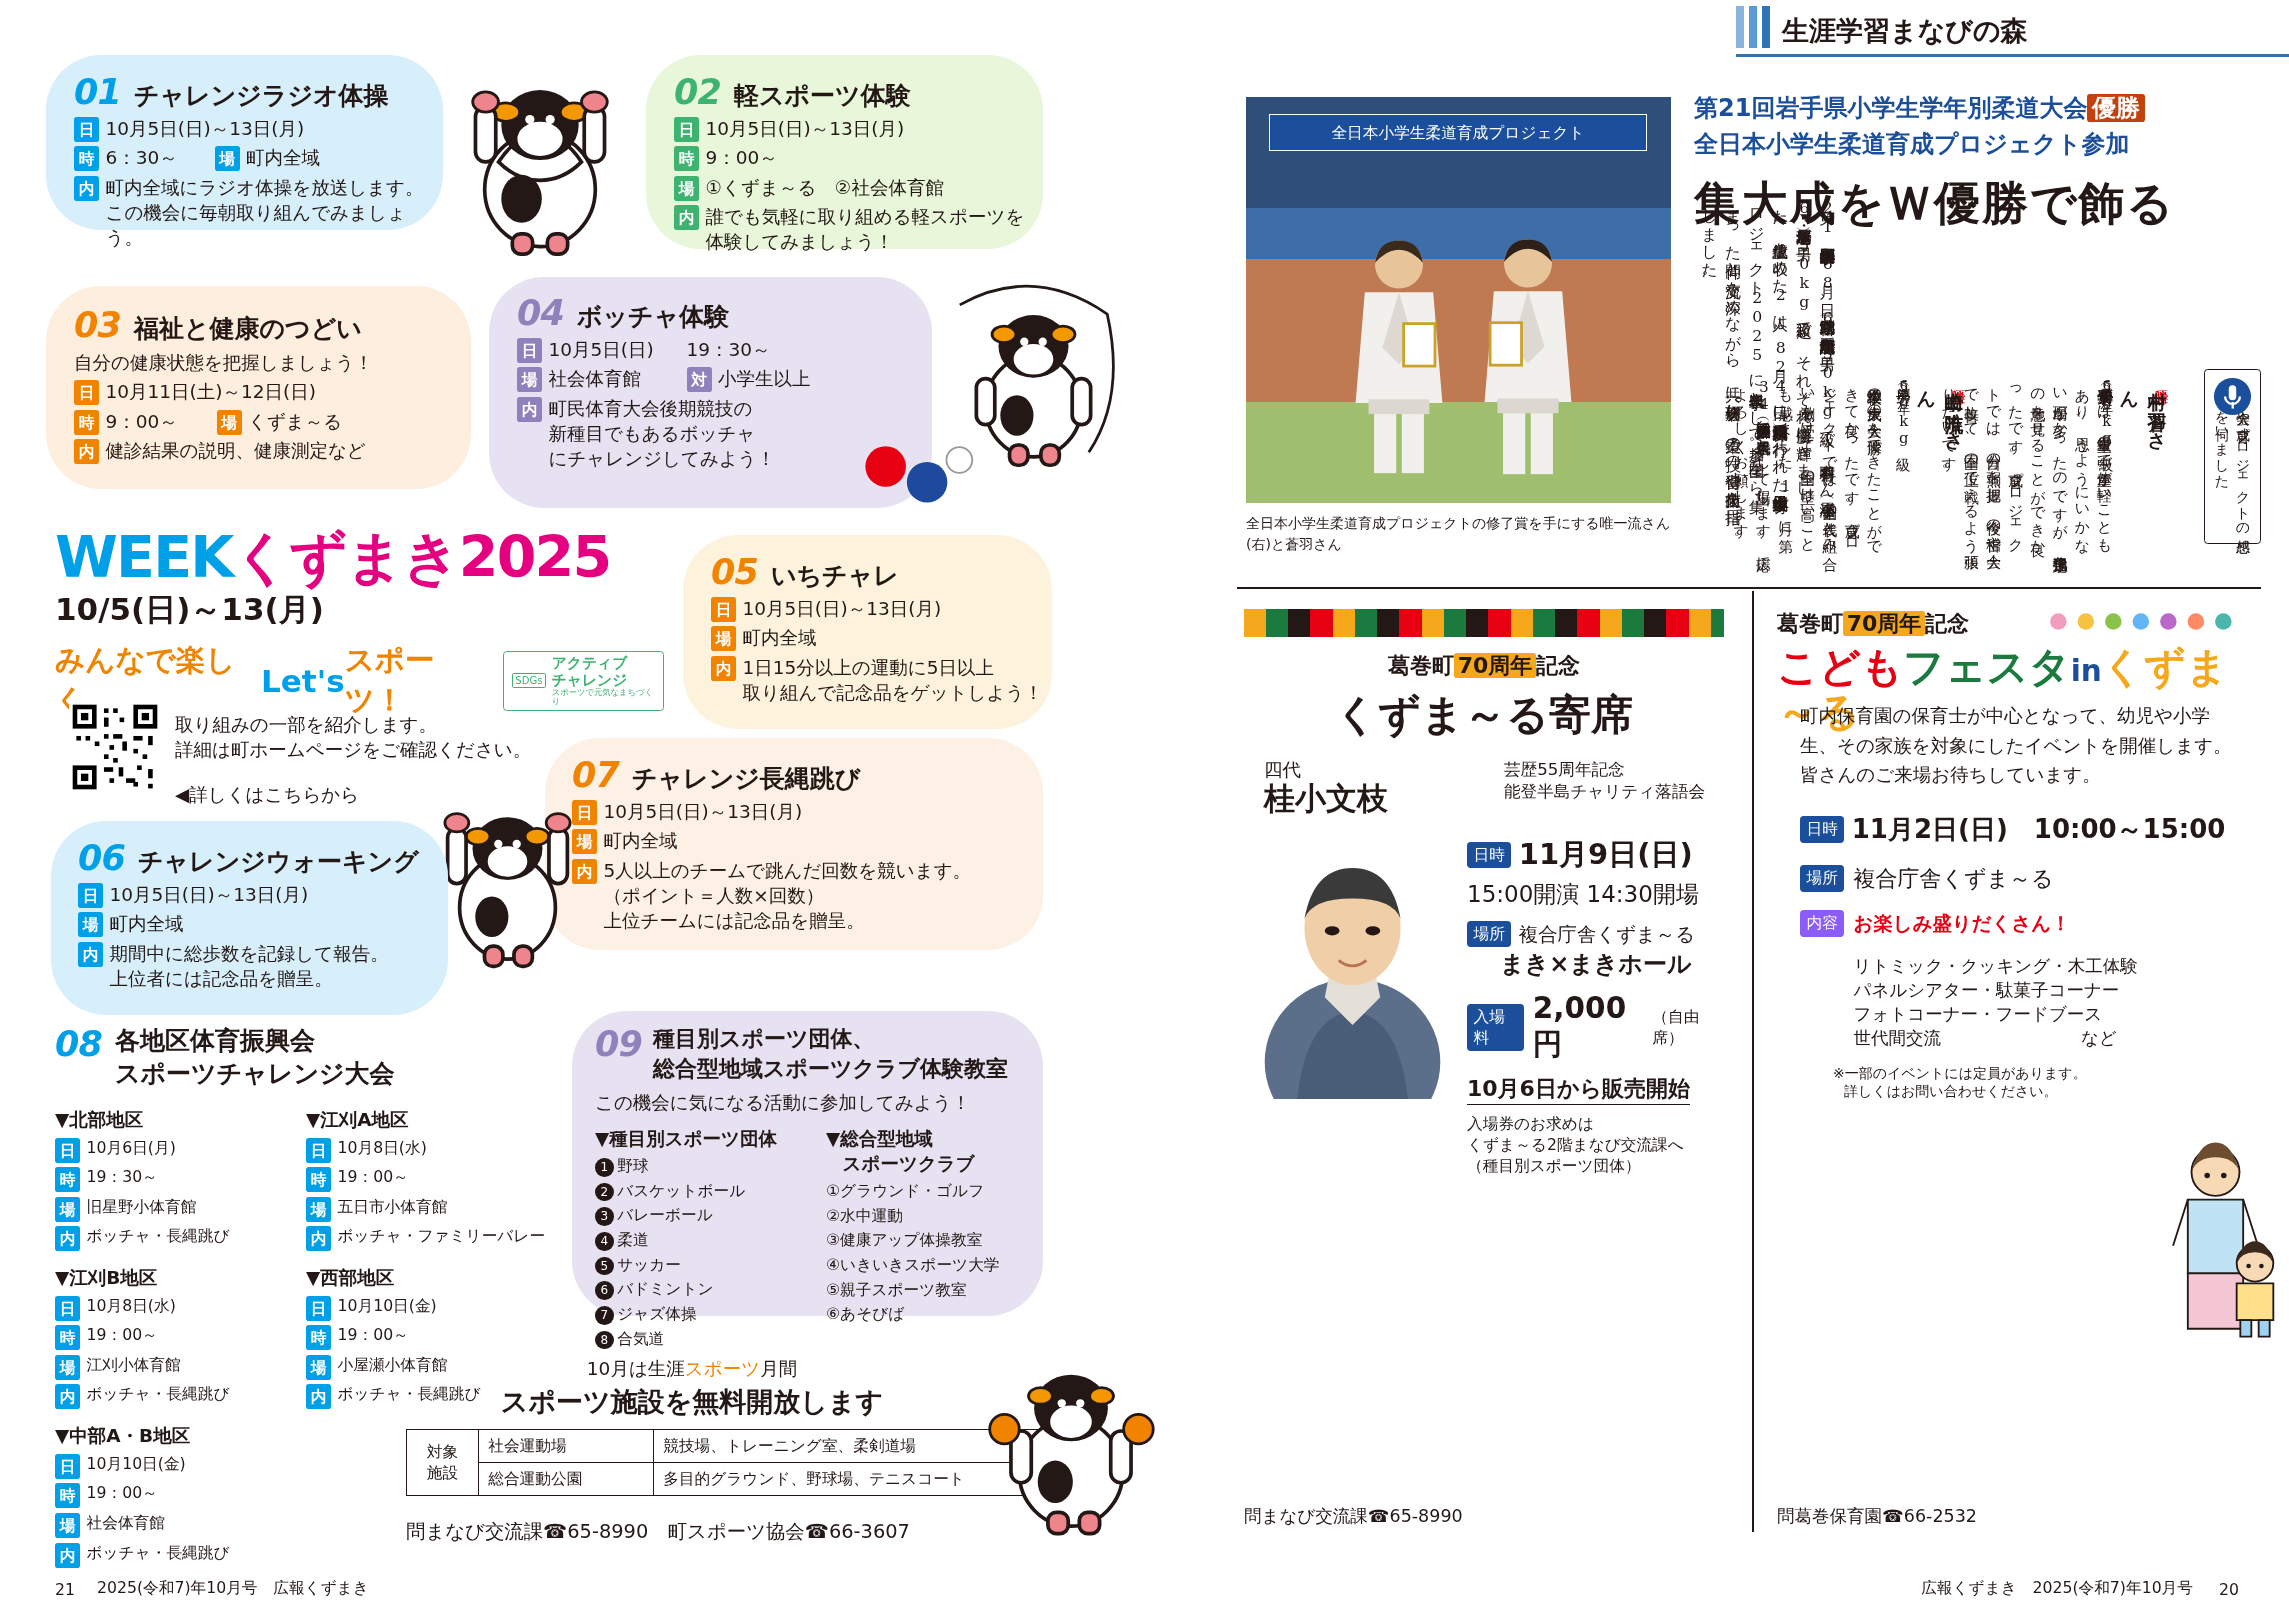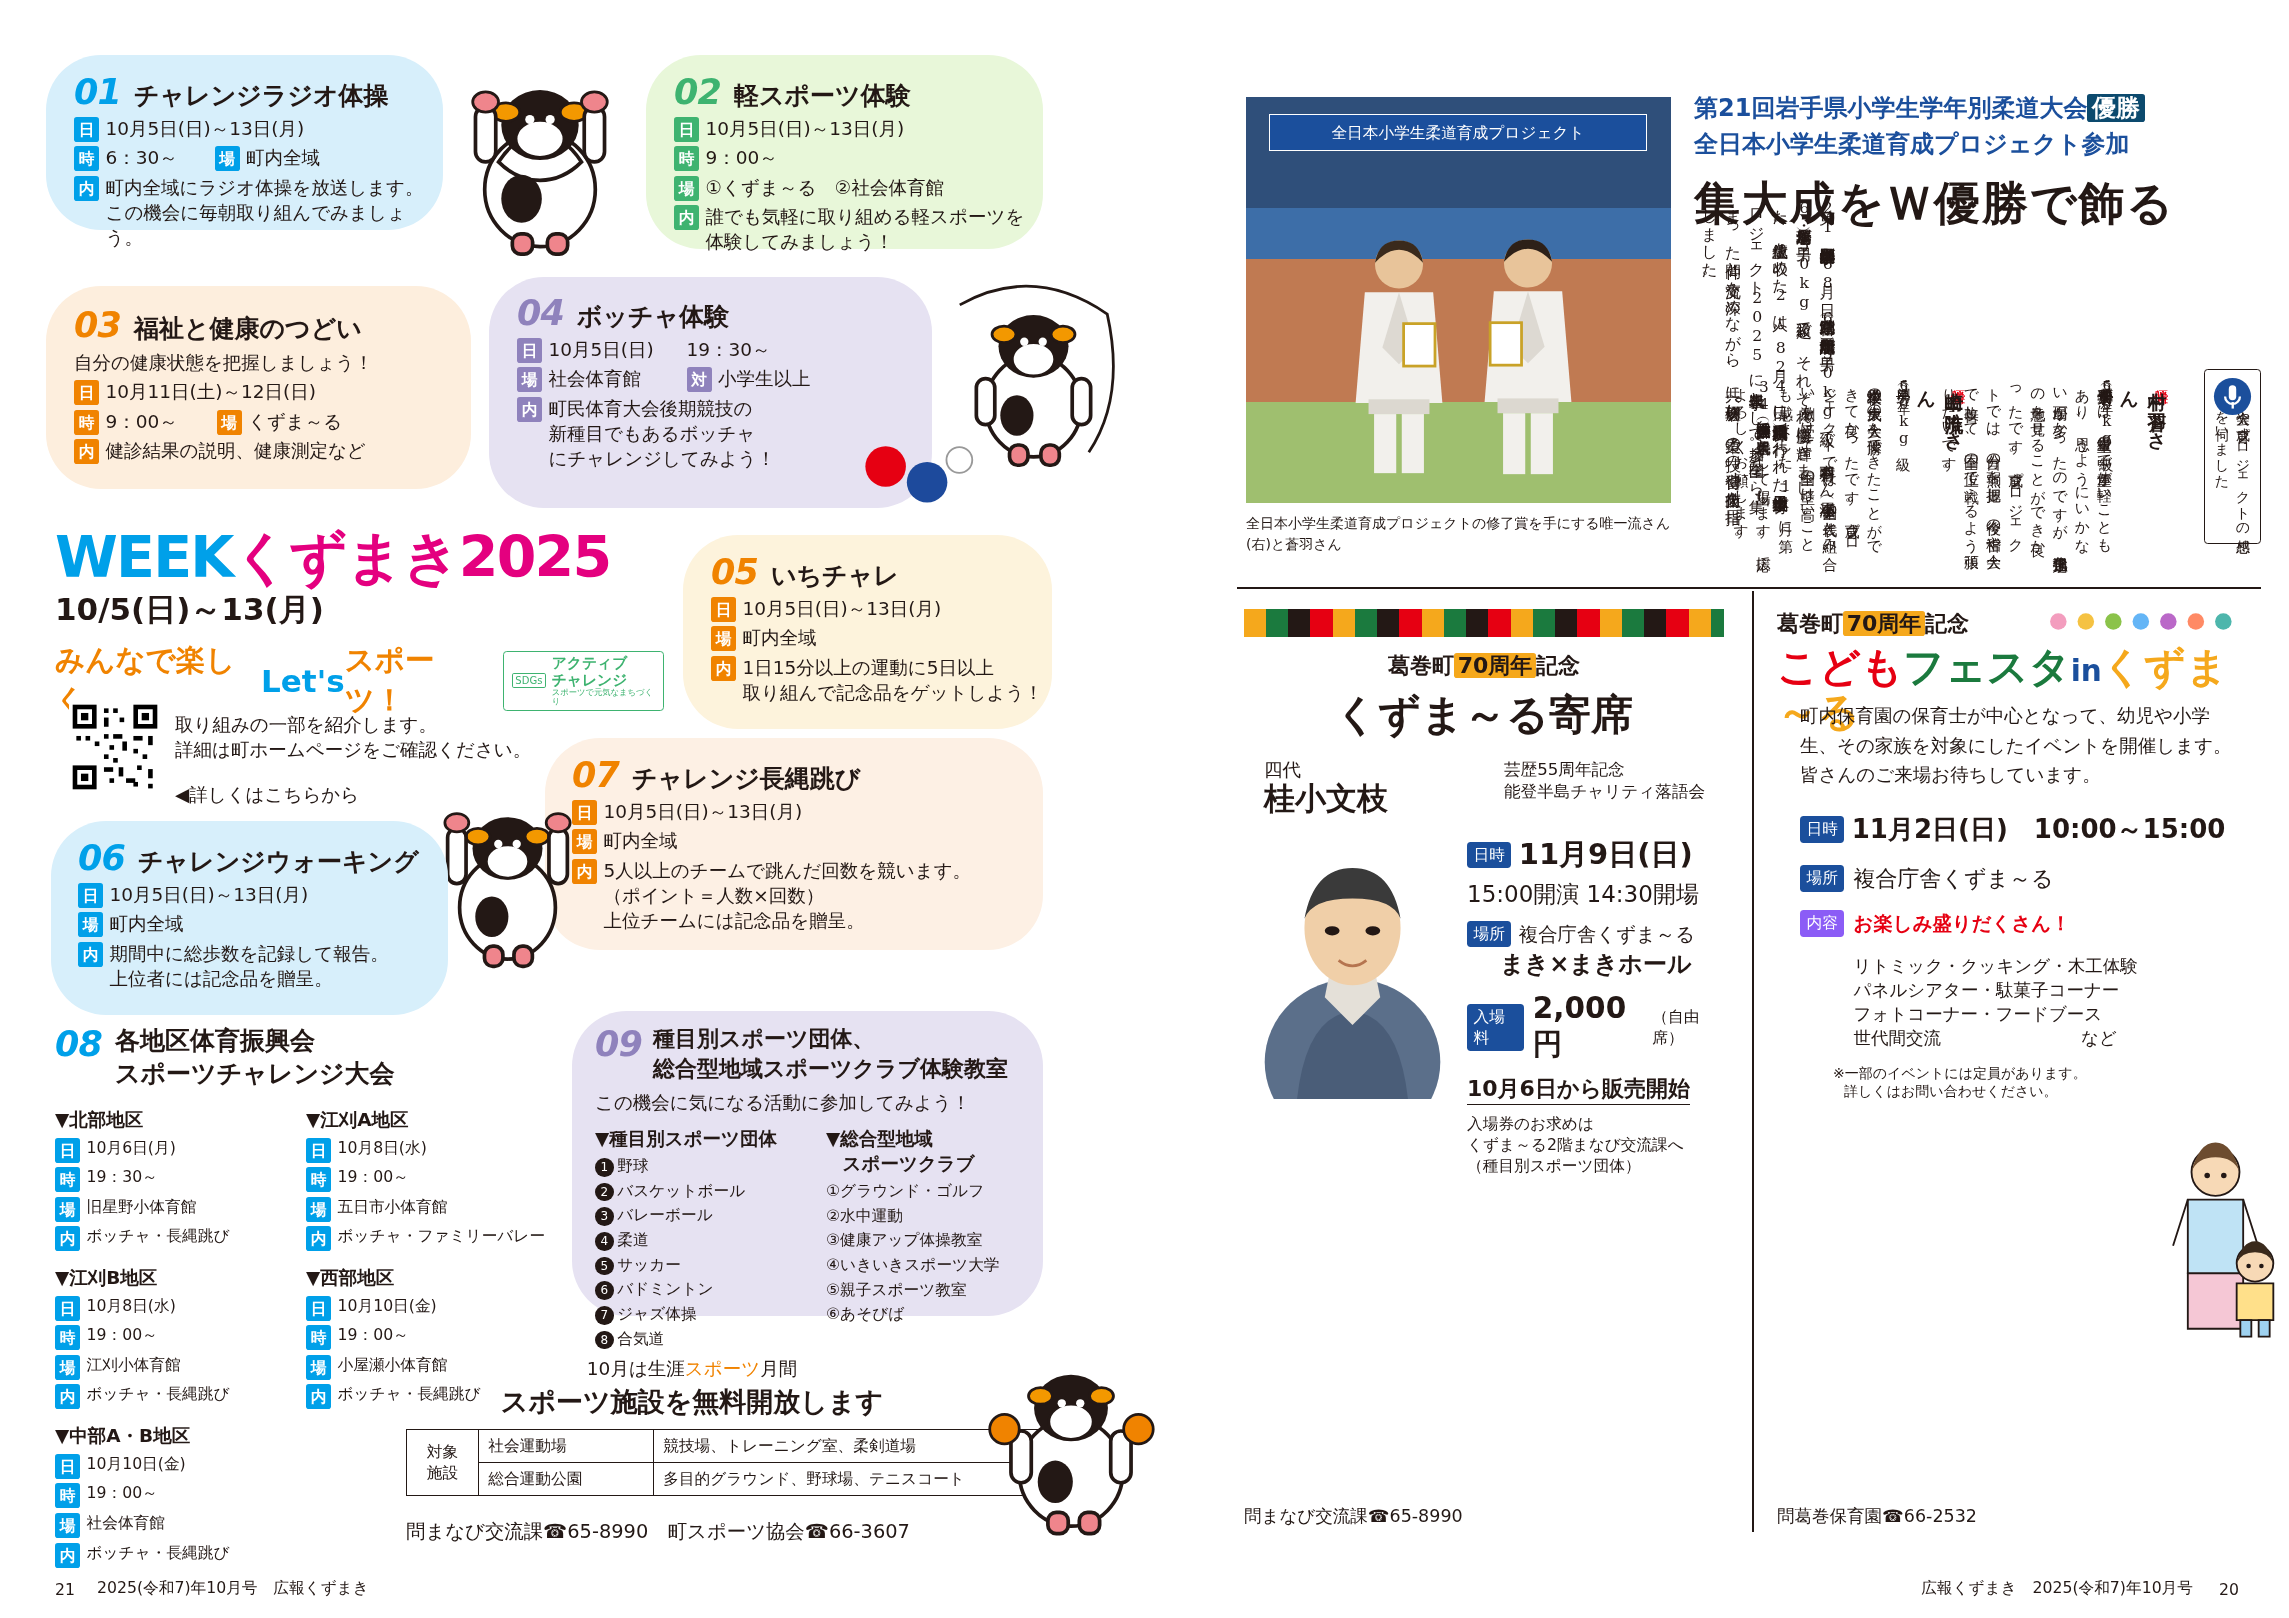--- a/index.html
+++ b/index.html
@@ -54,21 +54,21 @@
   
   .vt {
     writing-mode: vertical-rl;
     text-orientation: upright;
     font-family:"DejaVu Serif", serif;
     line-height:1.5;
   }
 
   .footer { position:absolute; bottom:20px; font-size:15.7px; color:#231815; }
 
-  .badge-red { background:#0c4a6e; color:#fff; padding:0 4.6px; border-radius:2.8px; }
+  .badge-red { background:#c2410c; color:#fff; padding:0 4.6px; border-radius:2.8px; }
 
   .circ {
     display:inline-block; width:18.5px; height:18.5px; line-height:18.5px; border-radius:50%;
     background:#231815; color:#fff; font-size:12px; text-align:center; margin-right:3.7px;
   }
 </style>
 </head>
 <body>
 
 <div class="page">
@@ -541,20 +541,29 @@
     </svg>
 
     <div style="position:absolute;left:406px;top:1518px;font-size:19.4px;">問まなび交流課☎65-8990　町スポーツ協会☎66-3607</div>
 
     <div class="footer" style="left:55px;">21</div>
     <div class="footer" style="left:97px;">2025(令和7)年10月号　広報くずまき</div>
   </div>
 
   <div class="right-page">
 
+    <div class="rp-header">
+      <div class="bars">
+          <i></i>
+          <i></i>
+          <i></i>
+        </div>
+      <div class="ttl">生涯学習まなびの森</div>
+      <div class="rule"></div>
+    </div>
 
     <div style="position:absolute;left:37px;top:97px;width:425px;height:406px;background:#b06a4a;overflow:hidden;">
       <div style="position:absolute;left:0;top:0;width:100%;height:111px;background:#2f4f7a;"></div>
       <div style="position:absolute;left:23px;top:16.6px;width:378px;height:37px;background:#1b4f9c;border:1.8px solid #fff;color:#fff;font-size:15.7px;text-align:center;line-height:35px;">全日本小学生柔道育成プロジェクト</div>
       <div style="position:absolute;left:0;top:111px;width:100%;height:51px;background:#3d6ea8;"></div>
       <div style="position:absolute;left:0;top:162px;width:100%;height:245px;background:#c07a52;"></div>
       <div style="position:absolute;left:0;top:305px;width:100%;height:102px;background:#9fbf6f;"></div>
       
       <g></g>
       <svg style="position:absolute;left:102px;top:138px;" width="102" height="240" viewBox="0 0 110 260">

